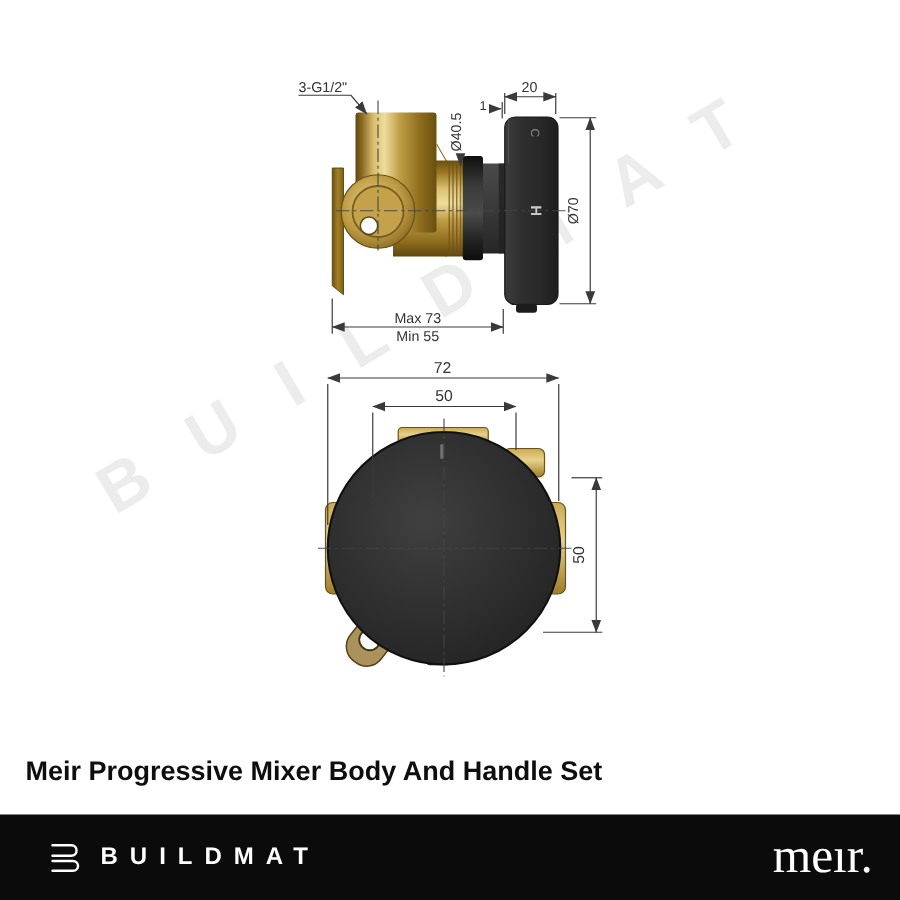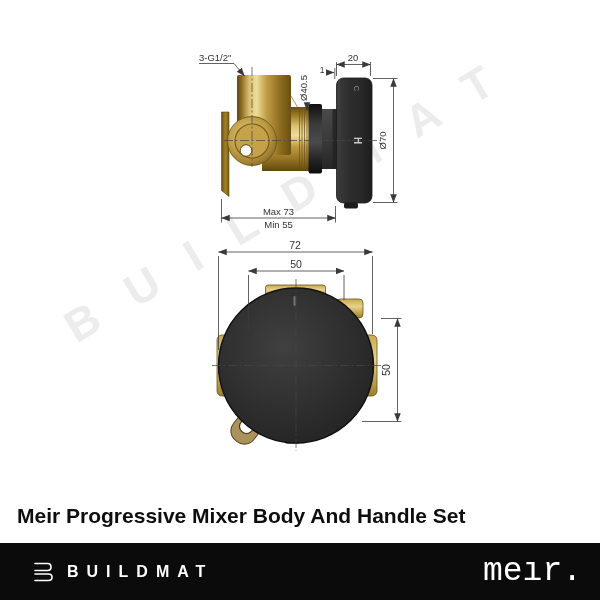--- a/index.html
+++ b/index.html
@@ -8,27 +8,27 @@
   .watermark{position:absolute;left:295px;top:195px;transform:translate(-50%,-50%) rotate(-31deg);
        font-size:45px;font-weight:bold;letter-spacing:37px;color:#ececec;white-space:nowrap;
        z-index:0;user-select:none;}
   svg.drawing{position:absolute;left:0;top:0;z-index:1;}
   .dim{font-size:9.5px;fill:#333333;}
   .dim-big{font-size:10.5px;fill:#333333;}
   .marker-c{font-size:8px;fill:#8a8a8a;}
   .marker-h{font-size:10px;fill:#c9c9c9;font-weight:bold;}
   .cl{stroke:#454545;stroke-width:.8;stroke-dasharray:9 2.5 2 2.5;fill:none;opacity:.9;}
   .dl{stroke:#3a3a3a;stroke-width:.8;fill:none;}
-  .title{position:absolute;left:17px;top:504px;font-size:21px;font-weight:bold;color:#0e0e0e;z-index:2;}
+  .title{position:absolute;left:17px;top:504px;font-size:18px;font-weight:bold;color:#0e0e0e;z-index:2;}
   .footer{position:absolute;left:0;top:543px;width:600px;height:57px;background:#0b0b0b;
        display:flex;align-items:center;z-index:3;}
   .footer .logo-icon{margin-left:32px;flex:0 0 auto;}
   .footer .brand{color:#ffffff;font-size:16px;font-weight:bold;letter-spacing:8px;margin-left:9px;}
   .footer .meir{margin-left:auto;margin-right:18px;color:#ffffff;
-       font-family:Liberation Mono, monospace;font-size:33px;line-height:1;}
+       font-family:Liberation Serif, serif;font-size:33px;line-height:1;}
 </style>
 </head>
 <body>
 
 <div class="watermark">BUILDMAT</div>
 
 <svg class="drawing" width="600" height="600" viewBox="0 0 600 600">
   <defs>
     <marker id="ar" viewBox="0 0 10 10" refX="9.2" refY="5" markerWidth="9" markerHeight="9" orient="auto-start-reverse" markerUnits="userSpaceOnUse">
       <path d="M0 1.4 L9.6 5 L0 8.6 z" fill="#3a3a3a"></path>

